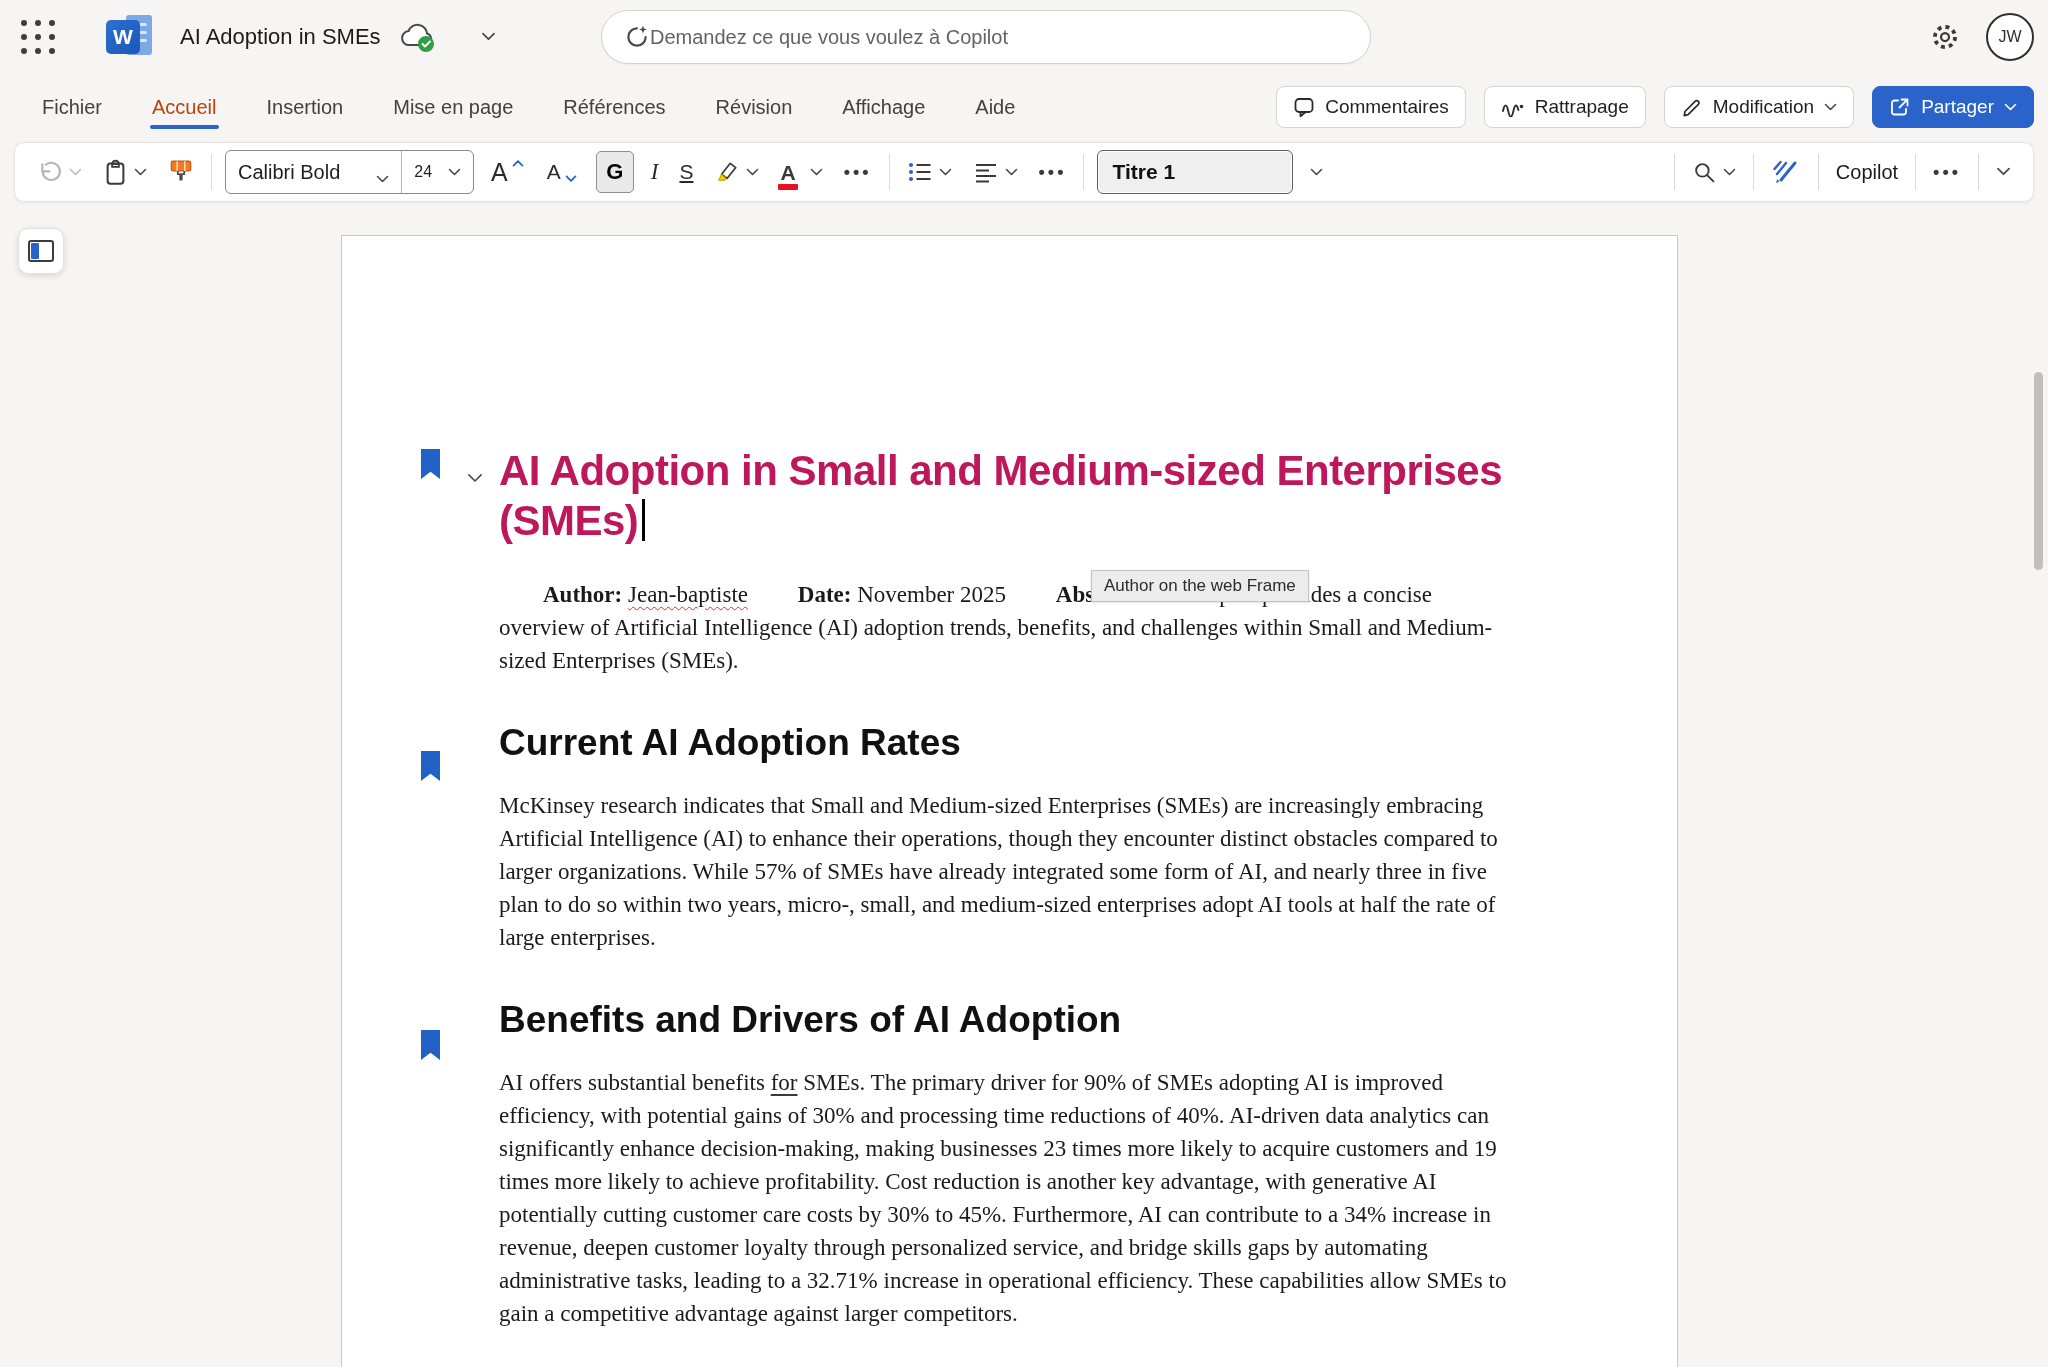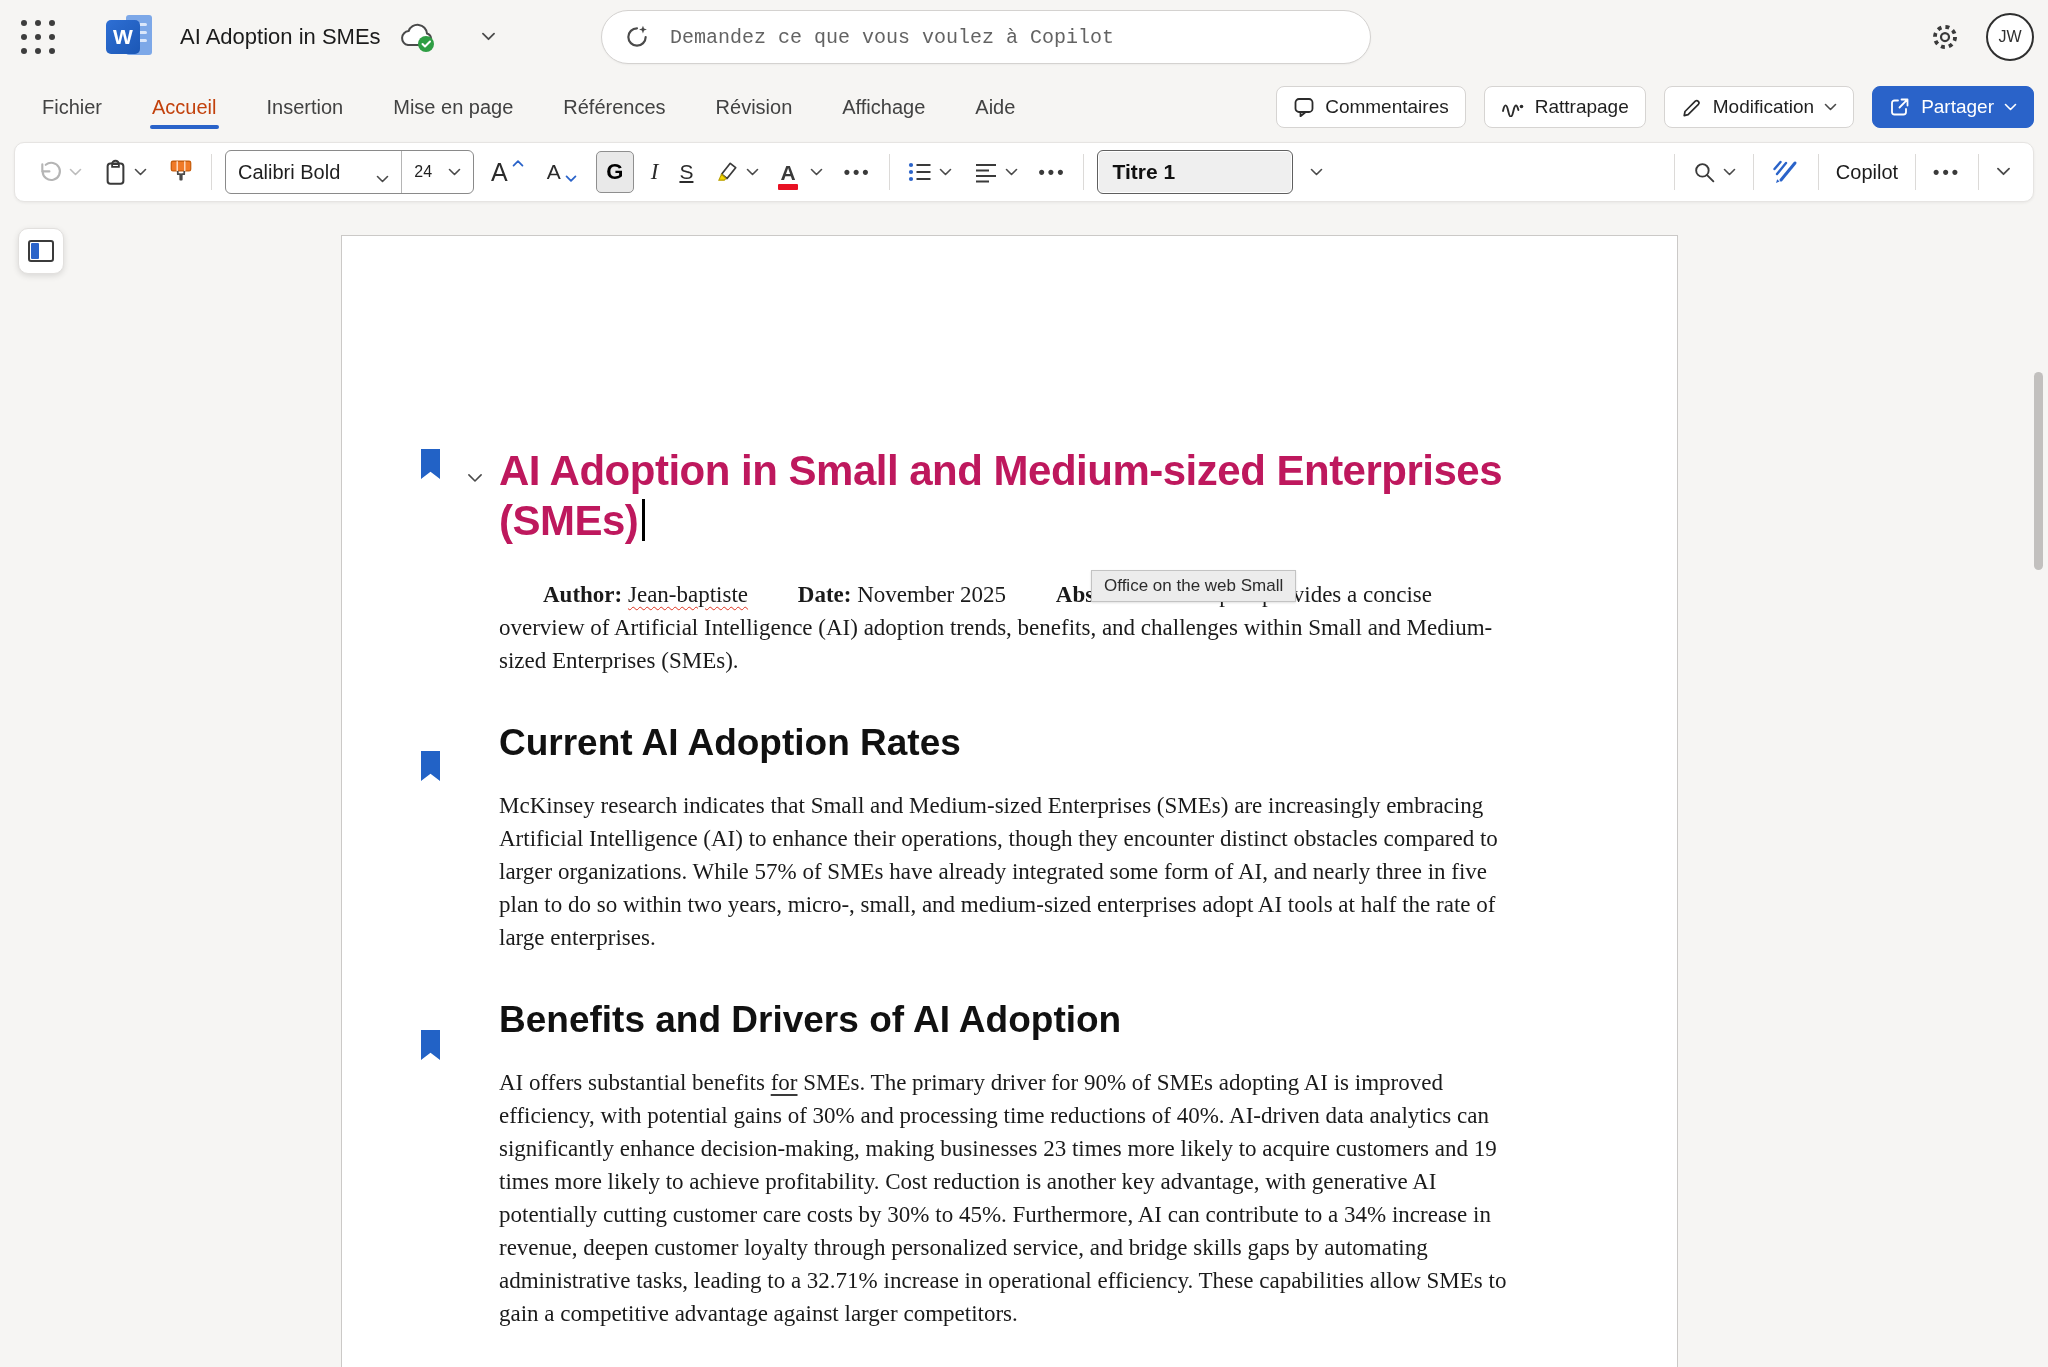--- a/index.html
+++ b/index.html
@@ -18,21 +18,21 @@
   .wordlogo .sheet { position:absolute; left:22px; top:2px; width:26px; height:40px; background:#7da8e8; border-radius:3px; }
   .wordlogo .sheet i { position:absolute; left:5px; right:5px; height:3px; background:#dbe7fa; border-radius:2px; }
   .wordlogo .front { position:absolute; left:2px; top:7px; width:34px; height:34px; border-radius:5px; background:linear-gradient(135deg,#2e6fd4,#1b57b5); color:#fff; font-weight:bold; font-size:21px; display:flex; align-items:center; justify-content:center; }
   .doc-title { margin-left:24px; font-size:22px; color:#1b1b1b; }
   .cloud { margin-left:16px; position:relative; width:42px; height:36px; }
   .chev { color:#4a4a4a; }
   .chev.dim { color:#bcbcbc; }
   .title-chev { margin-left:42px; }
 
   .copilot-box { position:absolute; left:601px; top:10px; width:770px; height:54px; background:#fff; border:1px solid #d4d2d0; border-radius:27px; display:flex; align-items:center; padding:0 22px; box-shadow:0 1px 2px rgba(0,0,0,.04); }
-  .copilot-box input { border:none; outline:none; flex:1; margin-left:20px; font-size:20px; color:#3c3c3c; font-family:Liberation Mono, monospace; background:transparent; }
+  .copilot-box input { border:none; outline:none; flex:1; margin-left:0; font-size:20px; color:#3c3c3c; font-family:Liberation Sans, sans-serif; background:transparent; }
   .copilot-box input::placeholder { color:#636363; opacity:1; }
 
   .topbar-right { position:absolute; right:14px; top:0; height:74px; display:flex; align-items:center; gap:26px; }
   .iconbtn { background:transparent; border:none; cursor:pointer; }
   .avatar { width:48px; height:48px; border-radius:50%; background:#fff; border:2px solid #2f2f2f; color:#2f2f2f; font-size:16px; display:flex; align-items:center; justify-content:center; cursor:pointer; }
 
   
   .menubar { position:absolute; top:74px; left:0; right:0; height:66px; display:flex; align-items:center; padding:0 14px 0 40px; }
   .mtab { position:relative; background:none; border:none; font-family:"Liberation Sans",sans-serif; font-size:20px; color:#424242; margin-right:46px; padding:8px 2px; cursor:pointer; }
   .mtab.active { color:#c2410c; font-weight:normal; }
@@ -378,15 +378,15 @@
     <p class="serif meta"><span class="b">Author: </span><span class="squiggle">Jean-baptiste</span><span class="b"> Date: </span><span>November 2025 </span><span class="b">Abstract: </span><span>This report provides a concise overview of Artificial Intelligence (AI) adoption trends, benefits, and challenges within Small and Medium-sized Enterprises (SMEs).</span></p>
 
     <h2 class="doc-h2">Current AI Adoption Rates</h2>
     <p class="serif doc-p">McKinsey research indicates that Small and Medium-sized Enterprises (SMEs) are increasingly embracing Artificial Intelligence (AI) to enhance their operations, though they encounter distinct obstacles compared to larger organizations. While 57% of SMEs have already integrated some form of AI, and nearly three in five plan to do so within two years, micro-, small, and medium-sized enterprises adopt AI tools at half the rate of large enterprises.</p>
 
     <h2 class="doc-h2">Benefits and Drivers of AI Adoption</h2>
     <p class="serif doc-p"><span>AI offers substantial benefits </span><span class="gunder">for</span><span> SMEs. The primary driver for 90% of SMEs adopting AI is improved efficiency, with potential gains of 30% and processing time reductions of 40%. AI-driven data analytics can significantly enhance decision-making, making businesses 23 times more likely to acquire customers and 19 times more likely to achieve profitability. Cost reduction is another key advantage, with generative AI potentially cutting customer care costs by 30% to 45%. Furthermore, AI can contribute to a 34% increase in revenue, deepen customer loyalty through personalized service, and bridge skills gaps by automating administrative tasks, leading to a 32.71% increase in operational efficiency. These capabilities allow SMEs to gain a competitive advantage against larger competitors.</span></p>
   </div>
 </div>
 
-<div class="tooltip">Office on the web Small</div>
+<div class="tooltip">Author on the web Frame</div>
 
 <div class="scroll-thumb"></div>
 
 </body></html>

